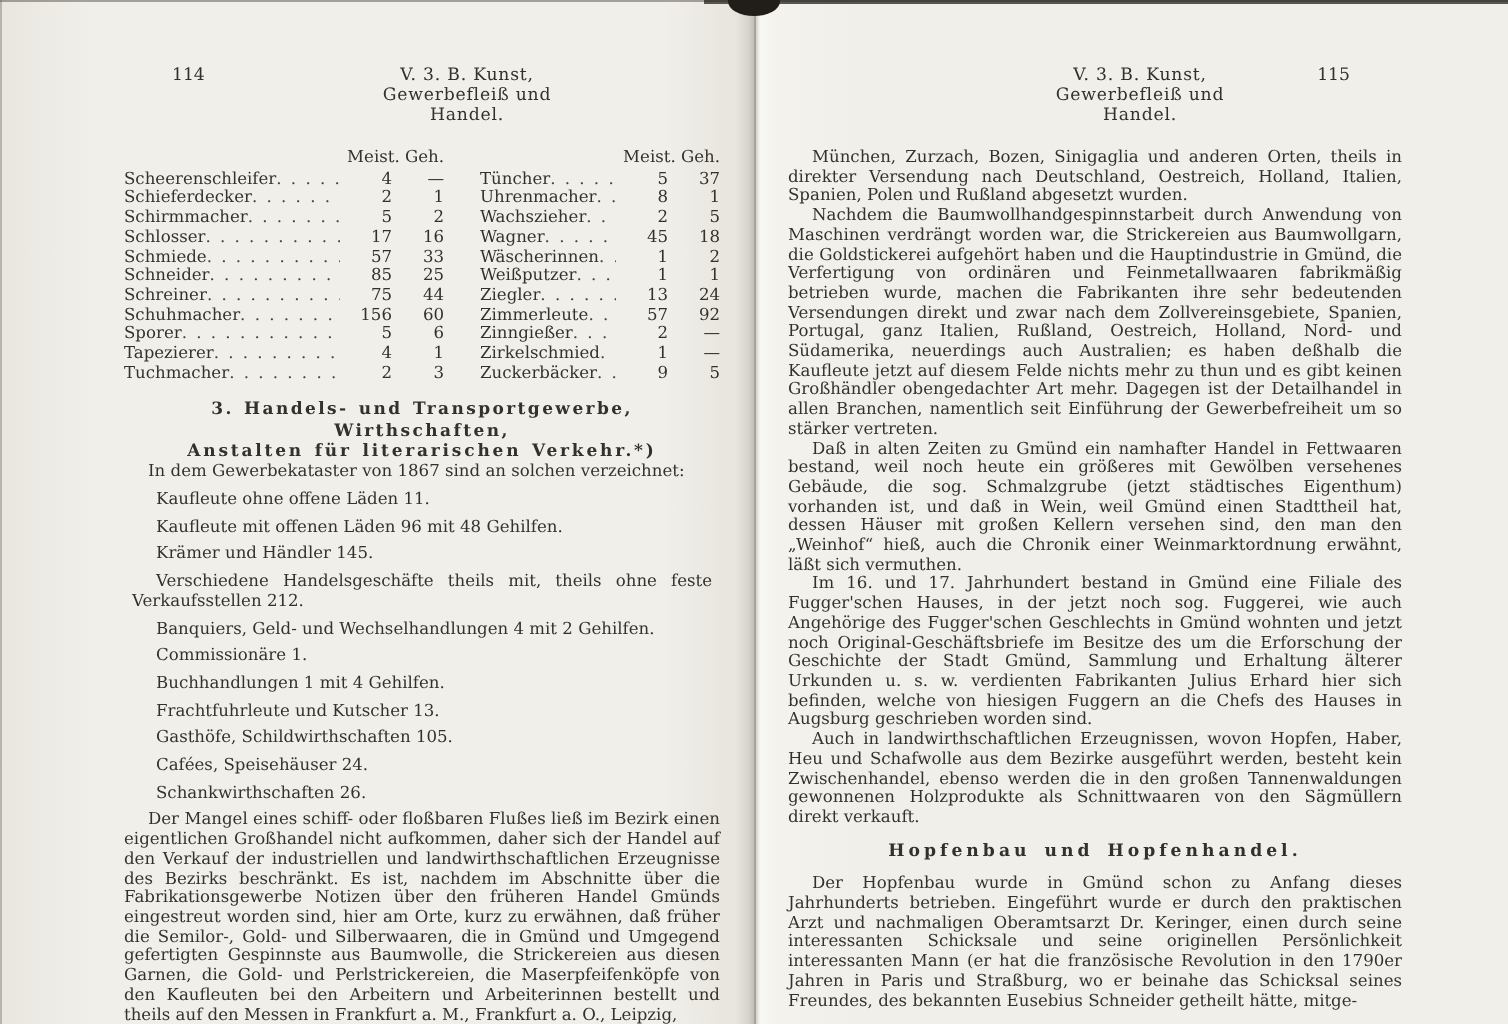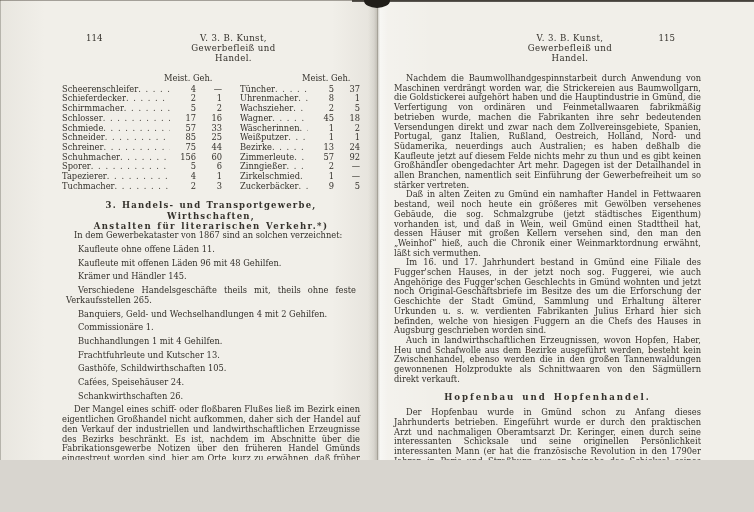--- a/index.html
+++ b/index.html
@@ -1,17 +1,17 @@
 <!DOCTYPE html>
 <html><head>
 <meta charset="utf-8">
 <style>
   html,body{margin:0;padding:0;background:#d8d5cf;}
   .scan{
-    position:relative;width:754px;height:460px;overflow:hidden;
+    position:relative;width:754px;height:512px;overflow:hidden;
     background:#f1efe9;
     font-family:"DejaVu Serif","Liberation Serif",serif;
     color:#34312b;
   }
   
   .edge-top{position:absolute;top:0;left:0;width:754px;height:1px;background:rgba(70,64,55,.45);}
   .edge-top-dark{position:absolute;top:0;left:352px;width:402px;height:2px;background:rgba(38,34,28,.75);}
   .edge-left{position:absolute;top:0;left:0;width:1px;height:512px;background:rgba(90,85,75,.35);}
   .gutter{
     position:absolute;top:0;left:368px;width:20px;height:512px;
@@ -37,21 +37,21 @@
   .running .title{flex:1;text-align:center;letter-spacing:.4px;margin-left:45px;}
   .page-left .running .pageno{padding-left:24px;text-align:left;}
   .page-right .running .pageno{padding-right:26px;text-align:right;}
 
   
   .trades{display:flex;gap:18px;}
   .trades .half-a{width:160px;}
   .trades .half-b{width:120px;}
   .col-head{display:flex;font-size:8.3px;margin-bottom:1px;}
   .col-head .spacer{flex:1;}
-  .col-head .label{width:58px;text-align:left;white-space:nowrap;}
+  .col-head .label{width:58px;text-align:right;white-space:nowrap;}
   .trow{display:flex;align-items:flex-start;white-space:nowrap;}
   .trow .tname{flex:0 0 auto;}
   .trow .leader{flex:1 1 auto;overflow:hidden;height:9.7px;}
   .trow .leader::before{content:" .  .  .  .  .  .  .  .  .  .  .  .";letter-spacing:1px;color:#4a463e;}
   .trow .num{flex:0 0 26px;text-align:right;}
 
   .sect-head{margin-top:9px;text-align:center;font-weight:bold;font-size:8.5px;line-height:10.3px;letter-spacing:1.2px;word-spacing:1px;}
   .sect-head .l2{letter-spacing:1.4px;}
 
   p.body{margin:0;text-indent:12px;}
@@ -211,21 +211,21 @@
   </div>
 
   <div class="trow">
     <span class="tname">Weißputzer</span>
     <span class="leader"></span>
     <span class="num">1</span>
     <span class="num">1</span>
   </div>
 
   <div class="trow">
-    <span class="tname">Bezirke</span>
+    <span class="tname">Ziegler</span>
     <span class="leader"></span>
     <span class="num">13</span>
     <span class="num">24</span>
   </div>
 
   <div class="trow">
     <span class="tname">Zimmerleute</span>
     <span class="leader"></span>
     <span class="num">57</span>
     <span class="num">92</span>
@@ -262,21 +262,21 @@
 
     <p class="body intro">In dem Gewerbekataster von 1867 sind an solchen verzeichnet:</p>
 
     <div class="list-block">
   <p class="body">Kaufleute ohne offene Läden 11.</p>
 
   <p class="body">Kaufleute mit offenen Läden 96 mit 48 Gehilfen.</p>
 
   <p class="body">Krämer und Händler 145.</p>
 
-  <p class="body">Verschiedene Handelsgeschäfte theils mit, theils ohne feste Verkaufsstellen 265.</p>
+  <p class="body">Verschiedene Handelsgeschäfte theils mit, theils ohne feste Verkaufsstellen 212.</p>
 
   <p class="body">Banquiers, Geld- und Wechselhandlungen 4 mit 2 Gehilfen.</p>
 
   <p class="body">Commissionäre 1.</p>
 
   <p class="body">Buchhandlungen 1 mit 4 Gehilfen.</p>
 
 
   <p class="body">Frachtfuhrleute und Kutscher 13.</p>
 
@@ -294,20 +294,21 @@
   </div>
 
   <div class="page page-right">
     <div class="running">
       <span class="pageno"></span>
       <span class="title">V. 3. B. Kunst, Gewerbefleiß und Handel.</span>
       <span class="pageno">115</span>
     </div>
 
     <div>
+  <p class="body para">München, Zurzach, Bozen, Sinigaglia und anderen Orten, theils in direkter Versendung nach Deutschland, Oestreich, Holland, Italien, Spanien, Polen und Rußland abgesetzt wurden.</p>
 
   <p class="body para">Nachdem die Baumwollhandgespinnstarbeit durch Anwendung von Maschinen verdrängt worden war, die Strickereien aus Baumwollgarn, die Goldstickerei aufgehört haben und die Hauptindustrie in Gmünd, die Verfertigung von ordinären und Feinmetallwaaren fabrikmäßig betrieben wurde, machen die Fabrikanten ihre sehr bedeutenden Versendungen direkt und zwar nach dem Zollvereinsgebiete, Spanien, Portugal, ganz Italien, Rußland, Oestreich, Holland, Nord- und Südamerika, neuerdings auch Australien; es haben deßhalb die Kaufleute jetzt auf diesem Felde nichts mehr zu thun und es gibt keinen Großhändler obengedachter Art mehr. Dagegen ist der Detailhandel in allen Branchen, namentlich seit Einführung der Gewerbefreiheit um so stärker vertreten.</p>
 
   <p class="body para">Daß in alten Zeiten zu Gmünd ein namhafter Handel in Fettwaaren bestand, weil noch heute ein größeres mit Gewölben versehenes Gebäude, die sog. Schmalzgrube (jetzt städtisches Eigenthum) vorhanden ist, und daß in Wein, weil Gmünd einen Stadttheil hat, dessen Häuser mit großen Kellern versehen sind, den man den „Weinhof“ hieß, auch die Chronik einer Weinmarktordnung erwähnt, läßt sich vermuthen.</p>
 
   <p class="body para">Im 16. und 17. Jahrhundert bestand in Gmünd eine Filiale des Fugger'schen Hauses, in der jetzt noch sog. Fuggerei, wie auch Angehörige des Fugger'schen Geschlechts in Gmünd wohnten und jetzt noch Original-Geschäftsbriefe im Besitze des um die Erforschung der Geschichte der Stadt Gmünd, Sammlung und Erhaltung älterer Urkunden u. s. w. verdienten Fabrikanten Julius Erhard hier sich befinden, welche von hiesigen Fuggern an die Chefs des Hauses in Augsburg geschrieben worden sind.</p>
 
   <p class="body para">Auch in landwirthschaftlichen Erzeugnissen, wovon Hopfen, Haber, Heu und Schafwolle aus dem Bezirke ausgeführt werden, besteht kein Zwischenhandel, ebenso werden die in den großen Tannenwaldungen gewonnenen Holzprodukte als Schnittwaaren von den Sägmüllern direkt verkauft.</p>
 </div>
 

